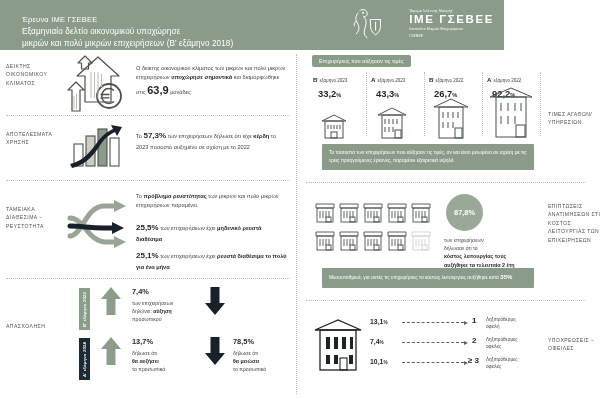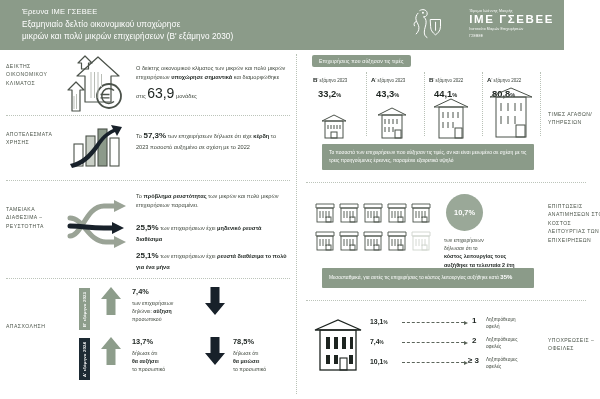--- a/index.html
+++ b/index.html
@@ -6,22 +6,22 @@
   body {
     width:600px; height:399px; overflow:hidden;
     background:#ffffff;
     font-family:"Liberation Sans", sans-serif;
     color:#2d3330;
   }
   .page { position:relative; width:600px; height:399px; background:#fff; }
 
   
   .header {
-    position:absolute; left:0; top:0; width:564px; height:50px;
-    background:#8b9b89; display:flex; align-items:center;
+    position:absolute; left:0; top:0; width:504px; height:50px;
+    background:#8b9b89; display:flex; align-items:flex-end;
   }
   .header-text { padding-left:22px; }
   .hdr-line1 {
     font-size:7.5px; color:#ffffff; letter-spacing:.2px; margin-bottom:2.5px;
   }
   .hdr-line2 {
     font-size:8.2px; color:#ffffff; line-height:1.45; letter-spacing:.1px;
   }
   .logo-wrap {
     position:absolute; right:10px; top:5px; display:flex; align-items:center; gap:24px;
@@ -48,21 +48,21 @@
     letter-spacing:.45px; color:#4c554a; text-transform:uppercase;
   }
   .sidelabel.r { text-align:left; }
 
   .hdivide {
     position:absolute; height:0; border-top:1px dotted #bcc4ba;
   }
   .licon { position:absolute; }
   .ltext { position:absolute; font-size:5.6px; line-height:1.62; color:#3c443a; }
   .ltext b { font-weight:bold; color:#1d2420; }
-  .big { font-size:14px; font-weight:normal; color:#1d2420; }
+  .big { font-size:11px; font-weight:bold; color:#1d2420; }
   .big2 { font-size:8px; font-weight:bold; color:#1d2420; }
 
   
   .emp-badge {
     position:absolute; width:11px; height:42px; display:flex;
     align-items:center; justify-content:center;
   }
   .emp-badge span {
     transform:rotate(-90deg); white-space:nowrap;
     font-size:4.2px; font-weight:bold; letter-spacing:.2px;
@@ -125,21 +125,21 @@
 </style>
 </head>
 <body>
 
 <div class="page">
 
   <div class="header">
     <div class="header-text">
       <div class="hdr-line1">Έρευνα ΙΜΕ ΓΣΕΒΕΕ</div>
       <div class="hdr-line2">Εξαμηνιαίο δελτίο οικονομικού υποχώρησε</div>
-      <div class="hdr-line2">μικρών και πολύ μικρών επιχειρήσεων (Β' εξάμηνο 2030)</div>
+      <div class="hdr-line2">μικρών και πολύ μικρών επιχειρήσεων (Β' εξάμηνο 2018)</div>
     </div>
 
     <div class="logo-wrap">
       <svg class="logo-mark" viewBox="0 0 40 42">
         <g fill="none" stroke="#ffffff" stroke-width="1.1" stroke-linecap="round" stroke-linejoin="round">
           <path d="M12 6c3-2 7-1 8 2 1 3-1 5-3 5"></path>
           <path d="M10 9c-2 2-3 5-2 8 1 3 3 5 3 8 0 3-1 5-3 7"></path>
           <path d="M16 13c2 1 3 3 3 6 0 4-2 7-2 11 0 3 1 5 3 6"></path>
           <path d="M8 18c-2 1-3 3-2 5"></path>
           <circle cx="15.5" cy="8.5" r="1.1" fill="#ffffff" stroke="none"></circle>
@@ -294,24 +294,24 @@
       <div class="vdot" style="left:186px; top:22px; height:64px;"></div>
       <div class="vdot" style="left:244px; top:22px; height:64px;"></div>
 
       <div class="colval" style="left:22px; top:38px;">
         <span>33,2</span><i>%</i>
       </div>
       <div class="colval" style="left:80px; top:38px;">
         <span>43,3</span><i>%</i>
       </div>
       <div class="colval" style="left:138px; top:38px;">
-        <span>44,1</span><i>%</i>
+        <span>26,7</span><i>%</i>
       </div>
       <div class="colval" style="left:196px; top:38px;">
-        <span>80,8</span><i>%</i>
+        <span>92,2</span><i>%</i>
       </div>
 
       <svg style="position:absolute; left:22px; top:60px;" width="32" height="30" viewBox="0 0 32 30">
         <g fill="none" stroke="#4b524a" stroke-width="1">
           <path d="M4 11 L16 5 L28 11 Z"></path>
           <rect x="7" y="11" width="18" height="17"></rect>
           <path d="M10 15v4M13 15v4M16 15v4M19 15v4M22 15v4"></path>
           <rect x="13" y="22" width="6" height="6"></rect>
         </g>
       </svg>
@@ -410,21 +410,21 @@
         </g>
 
         <g fill="none" stroke="#cfd4cd" stroke-width=".9" transform="translate(96,28)">
           <path d="M2 8 h18 v4 h-18 z"></path>
             <rect x="3" y="12" width="16" height="14"></rect>
           <path d="M6 15v7M9 15v7M12 15v7M15 15v7"></path>
             <rect x="12" y="21" width="5" height="5"></rect>
         </g>
       </svg>
 
-      <div class="circlepct" style="left:150px; top:144px;">10,7%</div>
+      <div class="circlepct" style="left:150px; top:144px;">87,8%</div>
 
       <div class="shoptext" style="left:148px; top:186px; width:86px;">
         <span>των επιχειρήσεων</span><br>
         <span>δήλωσαν ότι το</span><br>
         <b>κόστος λειτουργίας τους αυξήθηκε τα τελευταία 2 έτη</b>
       </div>
 
       <div class="sidelabel r" style="left:252px; top:152px;">ΕΠΙΠΤΩΣΕΙΣ ΑΝΑΤΙΜΗΣΕΩΝ ΣΤΟ ΚΟΣΤΟΣ ΛΕΙΤΟΥΡΓΙΑΣ ΤΩΝ ΕΠΙΧΕΙΡΗΣΕΩΝ</div>
 
       <div class="notebox" style="left:26px; top:218px; width:212px;">

